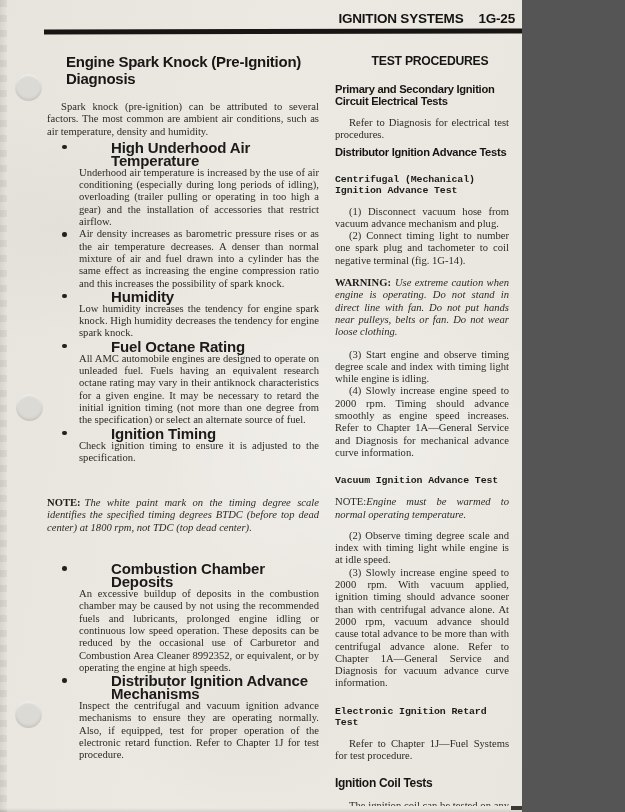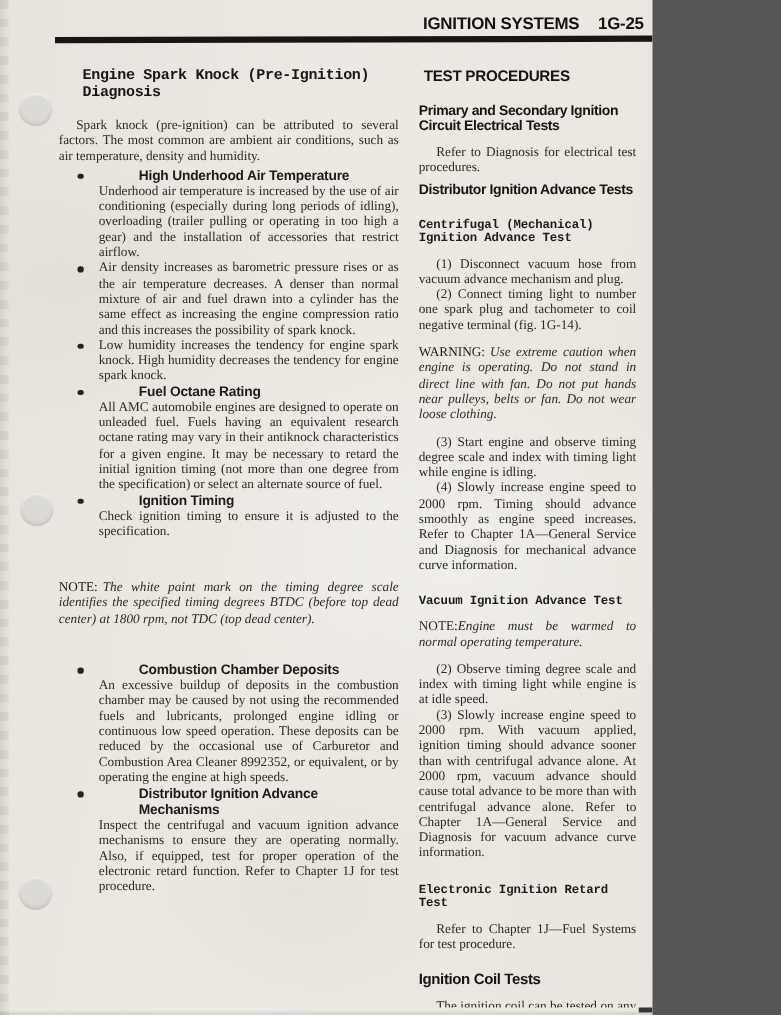--- a/index.html
+++ b/index.html
@@ -44,46 +44,46 @@
 
   
   .columns { position:absolute; top:52px; left:47px; right:13px; bottom:6px; display:flex; gap:16px; overflow:hidden; }
   .col-left  { width:272px; flex:none; }
   .col-right { flex:1; min-width:0; }
 
   p { margin:0; font-size:10.6px; line-height:12.3px; text-align:justify; }
   .indent { text-indent:14px; }
 
   .doc-title {
-    font-family:Liberation Mono, monospace; font-weight:bold;
-    font-size:12px; letter-spacing:-0.25px; color:#181715; margin:1px 0 14px 0;padding-left:19px;
+    font-family:Liberation Sans, sans-serif; font-weight:bold;
+    font-size:15px; letter-spacing:-0.25px; color:#181715; margin:1px 0 14px 0;padding-left:19px;
   }
   .intro { margin-bottom:3px; }
 
   .bullet { position:relative; margin-left:32px; }
   .bullet .dot {
     position:absolute; left:-17px; top:4px; width:4.5px; height:4.5px;
     border-radius:50%; background:#23221f;
   }
   .bullet .term {
     display:block; font-family:"Liberation Sans", sans-serif; font-weight:bold;
-    font-size:11px; letter-spacing:-0.15px; color:#1c1b19; line-height:13px;padding-left:32px;
+    font-size:15px; letter-spacing:-0.15px; color:#1c1b19; line-height:13px;padding-left:32px;
   }
   .bullet .body { }
 
   .note-block { margin-top:33px; margin-bottom:28px; }
   .note-block .label, .warn-block .label {
-    font-weight:normal; font-style:normal; margin-right:4px; color:#1c1b19;
+    font-weight:bold; font-style:normal; margin-right:4px; color:#1c1b19;
   }
   .note-block i, .warn-block i { font-style:italic; }
 
   
   .h-major {
     font-family:"Liberation Sans", sans-serif; font-weight:bold; color:#161513;
-    font-size:12.2px; letter-spacing:-0.25px; margin:0 0 15px 4px;
+    font-size:12.2px; letter-spacing:-0.25px; margin:0 0 15px 16px;text-align:center;
   }
   .h-sub {
     font-family:"Liberation Sans", sans-serif; font-weight:bold; color:#161513;
     font-size:11.2px; letter-spacing:-0.3px; margin:4px 0 10px 0;
   }
   .h-minor {
     font-family:Liberation Mono, monospace; font-weight:bold; color:#1c1b19;
     font-size:9.9px; letter-spacing:-0.1px; margin:16px 0 10px 0;
   }
   .warn-block { margin:10px 0 10px 0; }
@@ -116,20 +116,21 @@
         <span class="dot"></span>
         <span class="term">High Underhood Air Temperature</span>
         <p class="body">Underhood air temperature is increased by the use of air conditioning (especially during long periods of idling), overloading (trailer pulling or operating in too high a gear) and the installation of accessories that restrict airflow.</p>
       </div>
       <div class="bullet">
         <span class="dot"></span>
         <p class="body">Air density increases as barometric pressure rises or as the air temperature decreases. A denser than normal mixture of air and fuel drawn into a cylinder has the same effect as increasing the engine compression ratio and this increases the possibility of spark knock.</p>
       </div>
       <div class="bullet">
         <span class="dot"></span>
+        <span class="term">Humidity</span>
         <p class="body">Low humidity increases the tendency for engine spark knock. High humidity decreases the tendency for engine spark knock.</p>
       </div>
       <div class="bullet">
         <span class="dot"></span>
         <span class="term">Fuel Octane Rating</span>
         <p class="body">All AMC automobile engines are designed to operate on unleaded fuel. Fuels having an equivalent research octane rating may vary in their antiknock characteristics for a given engine. It may be necessary to retard the initial ignition timing (not more than one degree from the specification) or select an alternate source of fuel.</p>
       </div>
       <div class="bullet">
         <span class="dot"></span>
         <span class="term">Ignition Timing</span>

